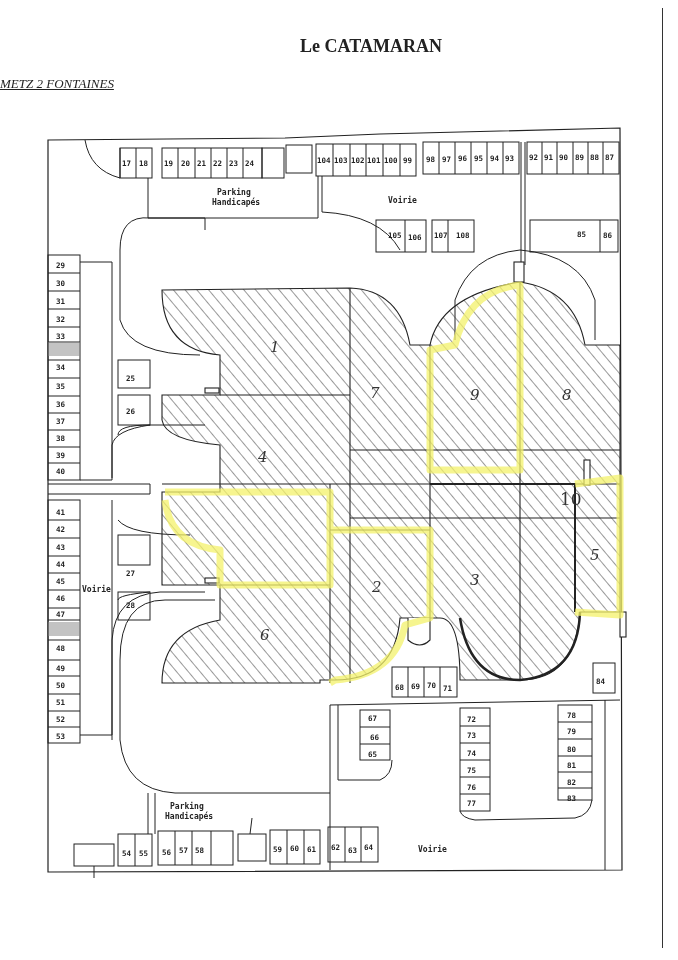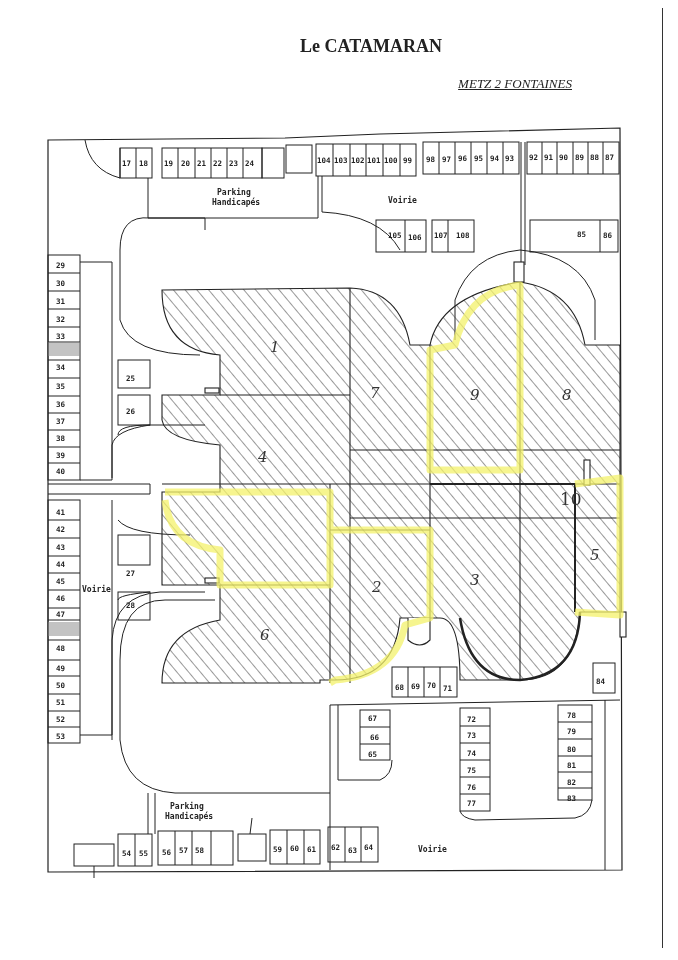--- a/index.html
+++ b/index.html
@@ -1,18 +1,18 @@
 <!DOCTYPE html>
 <html><head>
 <meta charset="utf-8">
 <style>
   html,body{margin:0;padding:0;background:#fff;}
   body{width:678px;height:960px;position:relative;overflow:hidden;font-family:"DejaVu Sans",sans-serif;}
   .title{position:absolute;left:0;width:678px;top:36px;text-align:center;font-family:"Liberation Serif",serif;font-weight:bold;font-size:18px;color:#222;padding-left:32px;}
-  .subtitle{position:absolute;left:0;width:572px;top:76px;text-align:right;font-family:"Liberation Serif",serif;font-style:italic;font-size:13px;color:#222;text-decoration:underline;}
+  .subtitle{position:absolute;left:0;width:572px;top:76px;text-align:left;font-family:"Liberation Serif",serif;font-style:italic;font-size:13px;color:#222;text-decoration:underline;}
   .rline{position:absolute;left:662px;top:8px;width:1px;height:940px;background:#333;}
   svg{position:absolute;left:0;top:0;}
   .lbl{font-family:"DejaVu Sans Mono",monospace;font-size:7.5px;fill:#222;font-weight:bold;}
   .zone{font-family:"DejaVu Serif",serif;font-size:15px;fill:#333;font-style:italic;}
   .road{font-family:"DejaVu Sans Mono",monospace;font-size:8px;fill:#222;font-weight:bold;}
 </style>
 </head>
 <body>
 
 <div class="title">Le CATAMARAN</div>

